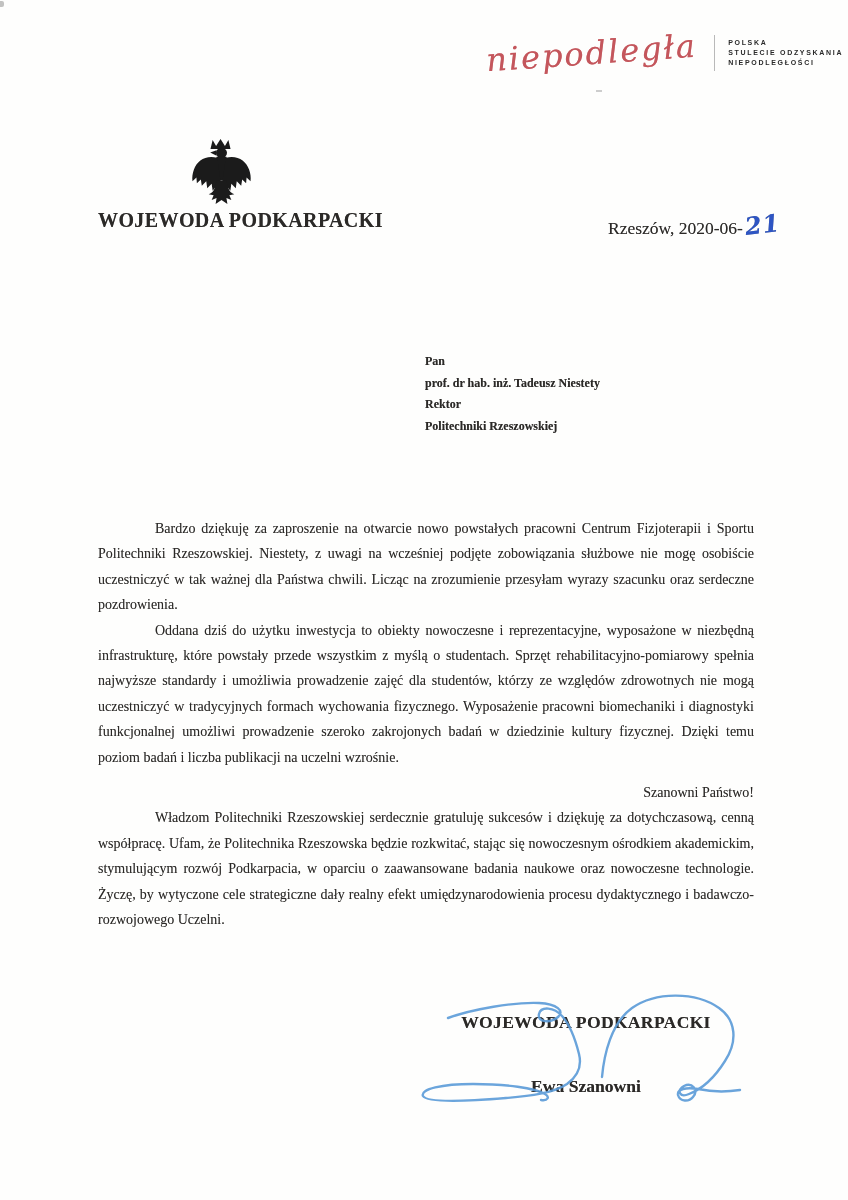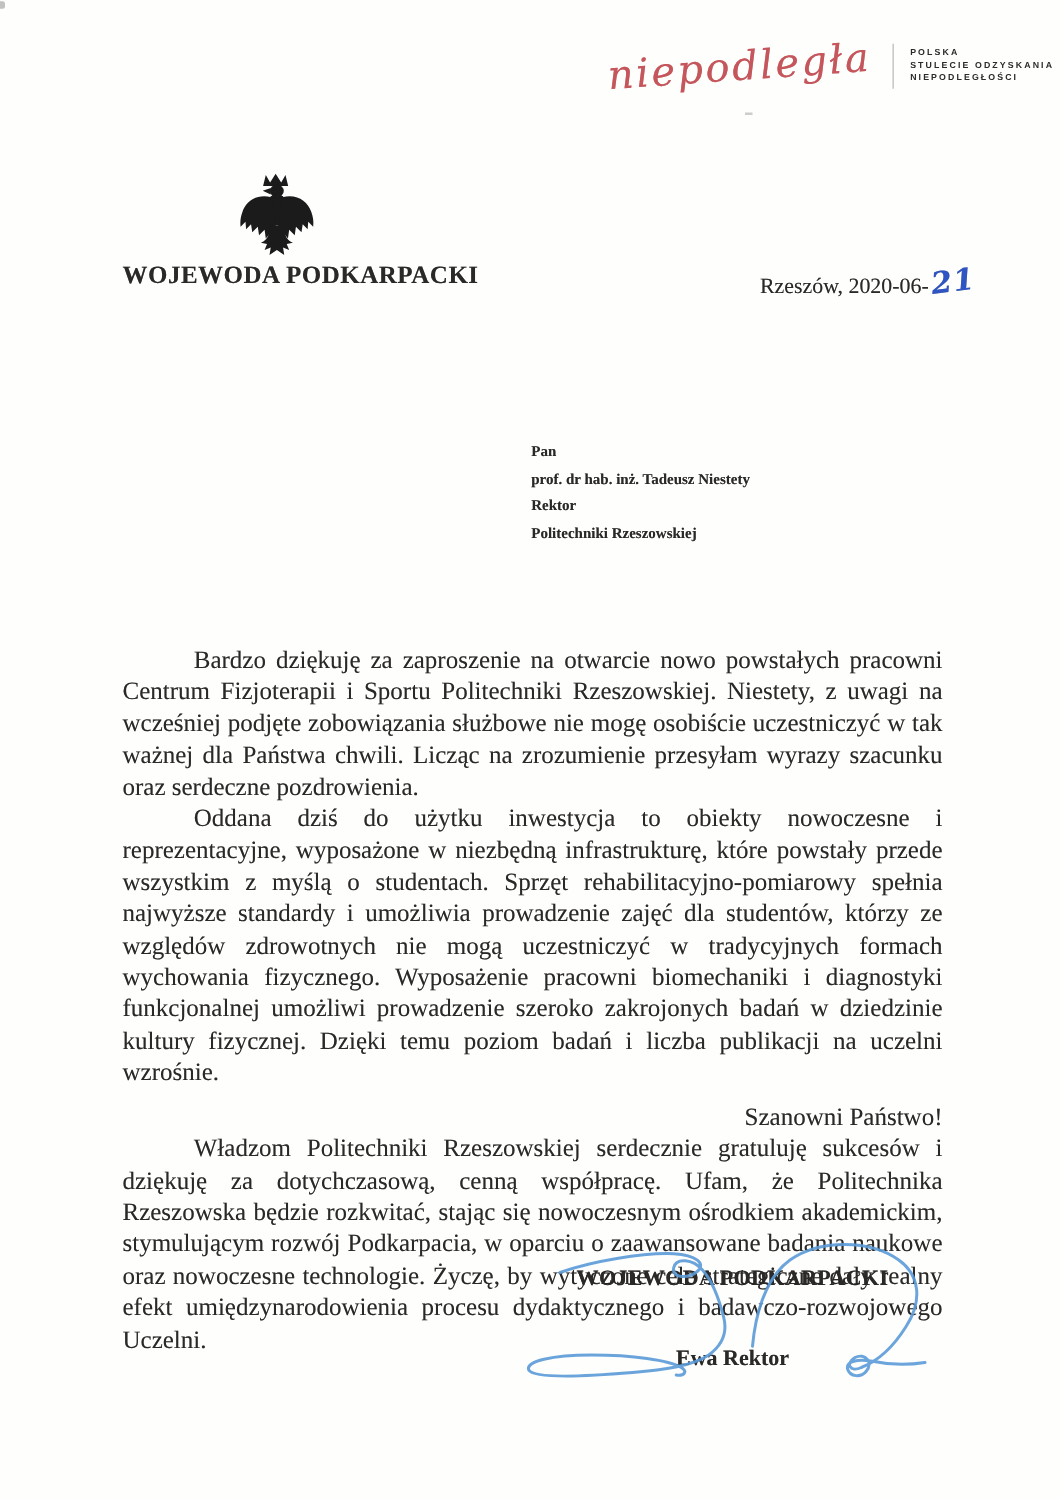--- a/index.html
+++ b/index.html
@@ -45,21 +45,21 @@
   }
   
   .addressee{position:absolute;top:351px;left:425px;}
   .addressee div{
     font-size:12px;font-weight:bold;line-height:21.6px;
     text-shadow:0 0 .35px rgba(0,0,0,.4);white-space:nowrap;
   }
   
   .body-text{position:absolute;top:516px;left:98px;width:656px;}
   .body-text p{
-    margin:0;font-size:20px;line-height:25.4px;text-align:justify;
+    margin:0;font-size:14px;line-height:25.4px;text-align:justify;
     text-shadow:0 0 .35px rgba(0,0,0,.3);
   }
   .body-text p.indent{text-indent:57px;}
   .body-text p.salutation{margin-top:10px;text-align:right;}
   
   .closing{position:absolute;top:1012px;left:420px;width:332px;text-align:center;}
   .closing .sig-title{
     font-size:17.6px;font-weight:bold;letter-spacing:.3px;
     text-shadow:0 0 .4px rgba(0,0,0,.45);
   }
@@ -117,21 +117,21 @@
 
   <div class="body-text">
     <p class="indent">Bardzo dziękuję za zaproszenie na otwarcie nowo powstałych pracowni Centrum Fizjoterapii i Sportu Politechniki Rzeszowskiej. Niestety, z uwagi na wcześniej podjęte zobowiązania służbowe nie mogę osobiście uczestniczyć w tak ważnej dla Państwa chwili. Licząc na zrozumienie przesyłam wyrazy szacunku oraz serdeczne pozdrowienia.</p>
     <p class="indent">Oddana dziś do użytku inwestycja to obiekty nowoczesne i reprezentacyjne, wyposażone w niezbędną infrastrukturę, które powstały przede wszystkim z myślą o studentach. Sprzęt rehabilitacyjno-pomiarowy spełnia najwyższe standardy i umożliwia prowadzenie zajęć dla studentów, którzy ze względów zdrowotnych nie mogą uczestniczyć w tradycyjnych formach wychowania fizycznego. Wyposażenie pracowni biomechaniki i diagnostyki funkcjonalnej umożliwi prowadzenie szeroko zakrojonych badań w dziedzinie kultury fizycznej. Dzięki temu poziom badań i liczba publikacji na uczelni wzrośnie.</p>
     <p class="salutation">Szanowni Państwo!</p>
     <p class="indent">Władzom Politechniki Rzeszowskiej serdecznie gratuluję sukcesów i dziękuję za dotychczasową, cenną współpracę. Ufam, że Politechnika Rzeszowska będzie rozkwitać, stając się nowoczesnym ośrodkiem akademickim, stymulującym rozwój Podkarpacia, w oparciu o zaawansowane badania naukowe oraz nowoczesne technologie. Życzę, by wytyczone cele strategiczne dały realny efekt umiędzynarodowienia procesu dydaktycznego i badawczo-rozwojowego Uczelni.</p>
   </div>
 
   <div class="closing">
     <div class="sig-title">WOJEWODA PODKARPACKI</div>
-    <div class="sig-name">Ewa Rektor</div>
+    <div class="sig-name">Ewa Szanowni</div>
   </div>
 
   <div class="signature-ink">
     <svg viewBox="0 0 330 118" xmlns="http://www.w3.org/2000/svg">
       <g fill="none" stroke="#5b9bd8" stroke-width="2.4" stroke-linecap="round" opacity="0.9">
         <path d="M30 25 C55 16 96 9 121 10 C139 11 147 18 140 24
                  C133 30 119 30 121 21 C123 13 136 14 144 23
                  C153 33 158 49 161 61 C164 73 160 83 149 91
                  C136 100 112 103 88 105 C52 108 9 110 5 103
                  C2 96 24 91 55 91 C88 91 117 95 127 101

